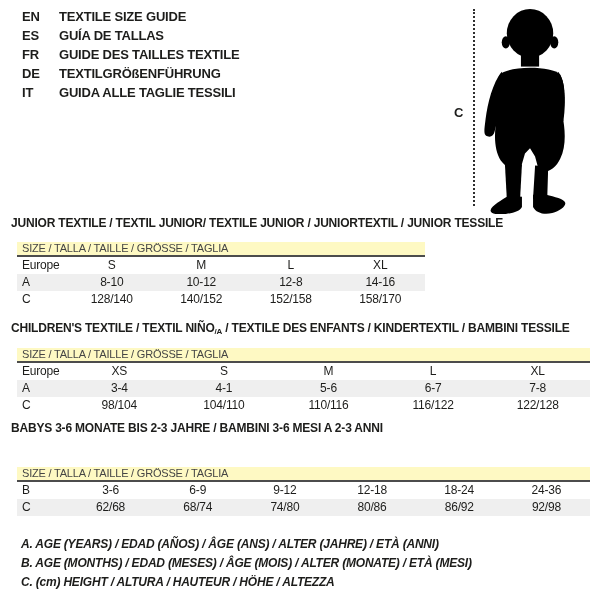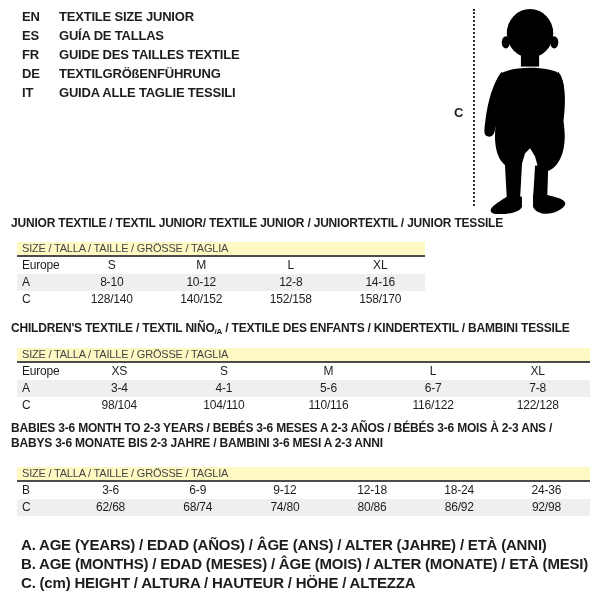--- a/index.html
+++ b/index.html
@@ -22,28 +22,28 @@
   
   .tbl-wrap{position:absolute;left:17px;}
   .size-bar{background:#fef9c3;border-bottom:2px solid #4c4c4c;height:13px;line-height:13px;
     font-size:11px;color:#454545;padding-left:5px;letter-spacing:-0.2px;}
   table.size-table{width:100%;border-collapse:collapse;table-layout:fixed;}
   table.size-table td{height:15px;line-height:17px;font-size:12px;text-align:center;padding:0;
     letter-spacing:-0.2px;white-space:nowrap;overflow:hidden;}
   table.size-table td:first-child{width:45px;text-align:left;padding-left:5px;}
   table.size-table tr:nth-child(even){background:#efefef;}
   
-  .notes{position:absolute;left:21px;top:535px;font-size:15px;font-weight:bold;letter-spacing:-0.2px;}
+  .notes{position:absolute;left:21px;top:535px;font-size:12px;font-weight:bold;letter-spacing:-0.2px;font-style:italic;}
   .note-line{height:19px;line-height:19px;white-space:nowrap;}
 </style>
 </head>
 <body>
 
 <div class="lang-list">
-    <div class="lang-row"><span class="lang-code">EN</span><span>TEXTILE SIZE JUNIOR</span></div>
+    <div class="lang-row"><span class="lang-code">EN</span><span>TEXTILE SIZE GUIDE</span></div>
     <div class="lang-row"><span class="lang-code">ES</span><span>GUÍA DE TALLAS</span></div>
     <div class="lang-row"><span class="lang-code">FR</span><span>GUIDE DES TAILLES TEXTILE</span></div>
     <div class="lang-row"><span class="lang-code">DE</span><span>TEXTILGRÖßENFÜHRUNG</span></div>
     <div class="lang-row"><span class="lang-code">IT</span><span>GUIDA ALLE TAGLIE TESSILI</span></div>
   </div>
 
 <div class="figure-line"></div>
 <div class="figure-c">C</div>
 <svg class="figure-svg" width="102" height="208" viewBox="0 0 100 206" fill="#000000">
   <ellipse cx="52" cy="27" rx="23" ry="24"></ellipse>
@@ -121,21 +121,20 @@
           <td>104/110</td>
           <td>110/116</td>
           <td>116/122</td>
           <td>122/128</td>
         </tr>
       </tbody>
     </table>
 </div>
 
 <div class="sec-heading" style="top:421px;">
-  <div>BABIES 3-6 MONTH TO 2-3 YEARS / BEBÉS 3-6 MESES A 2-3 AÑOS / BÉBÉS 3-6 MOIS À 2-3 ANS /</div>
   <div>BABYS 3-6 MONATE BIS 2-3 JAHRE / BAMBINI 3-6 MESI A 2-3 ANNI</div>
 </div>
 <div class="tbl-wrap" style="top:467px;width:573px;">
   <div class="size-bar">SIZE / TALLA / TAILLE / GRÖSSE / TAGLIA</div>
   <table class="size-table">
       <tbody>
         <tr>
           <td>B</td>
           <td>3-6</td>
           <td>6-9</td>

